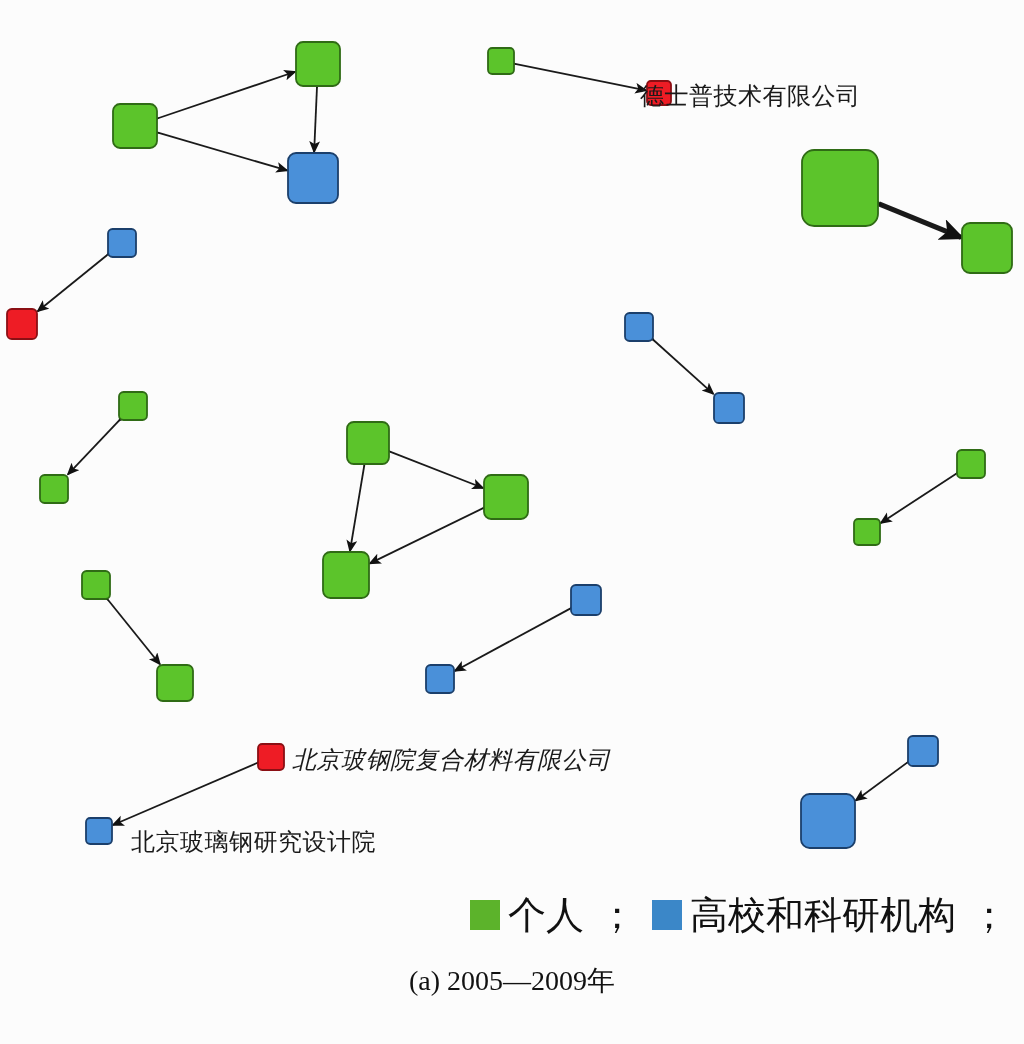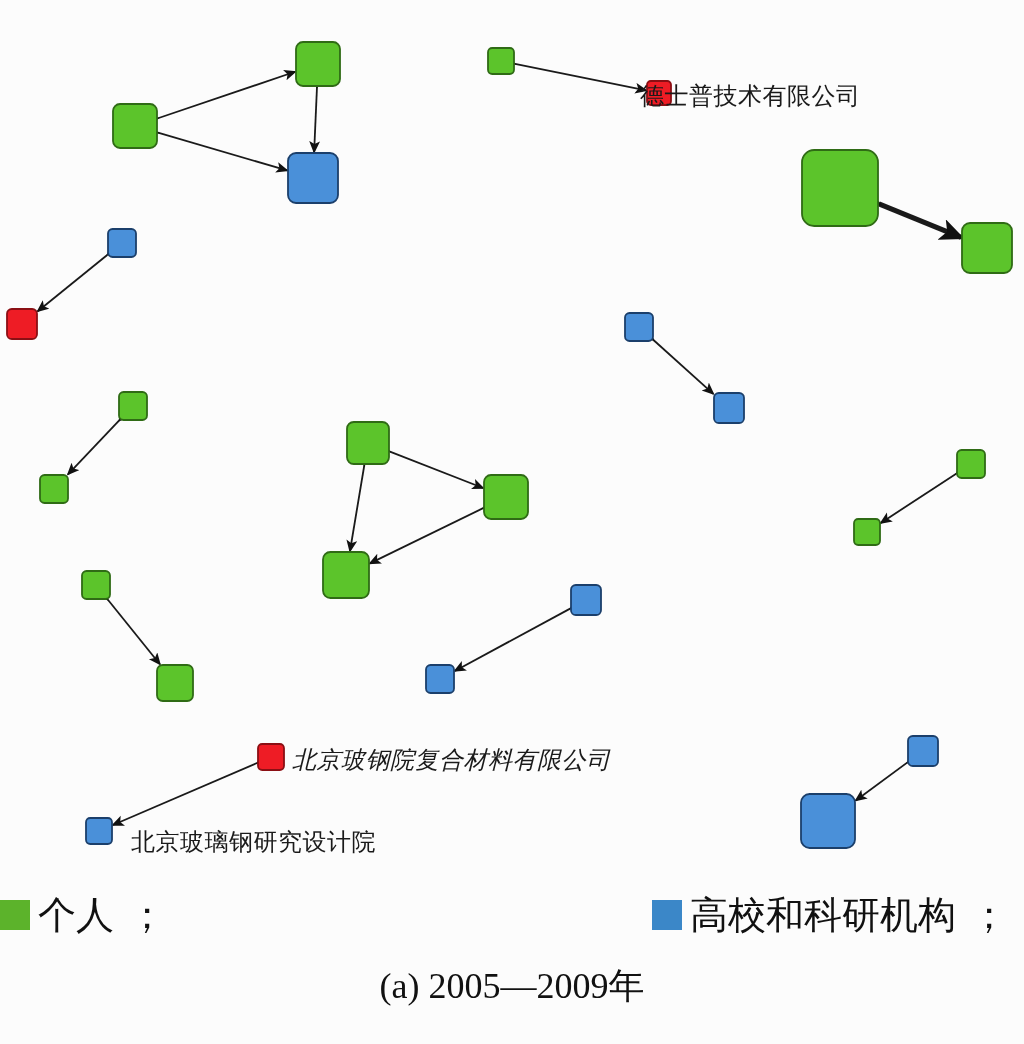--- a/index.html
+++ b/index.html
@@ -36,21 +36,21 @@
     letter-spacing: 0.5px;
   }
   #legend-row {
     position: absolute;
     left: 0;
     top: 880px;
     width: 1024px;
     height: 70px;
     display: flex;
     align-items: center;
-    justify-content: space-between;
+    justify-content: flex-end;
   }
   .legend-entry {
     display: flex;
     align-items: center;
   }
   .legend-swatch {
     width: 30px;
     height: 30px;
     display: inline-block;
     margin-right: 8px;
@@ -65,21 +65,21 @@
   .legend-text.sep {
     margin-right: 16px;
   }
   #caption {
     position: absolute;
     left: 0;
     top: 962px;
     width: 1024px;
     text-align: center;
     font-family: "Liberation Serif", "DejaVu Serif", serif;
-    font-size: 36px;
+    font-size: 28px;
     color: #111111;
   }
 </style>
 </head>
 <body>
 
 <div id="page">
 
   <svg id="network-svg" viewBox="0 0 1024 880" xmlns="http://www.w3.org/2000/svg">
     <defs>

